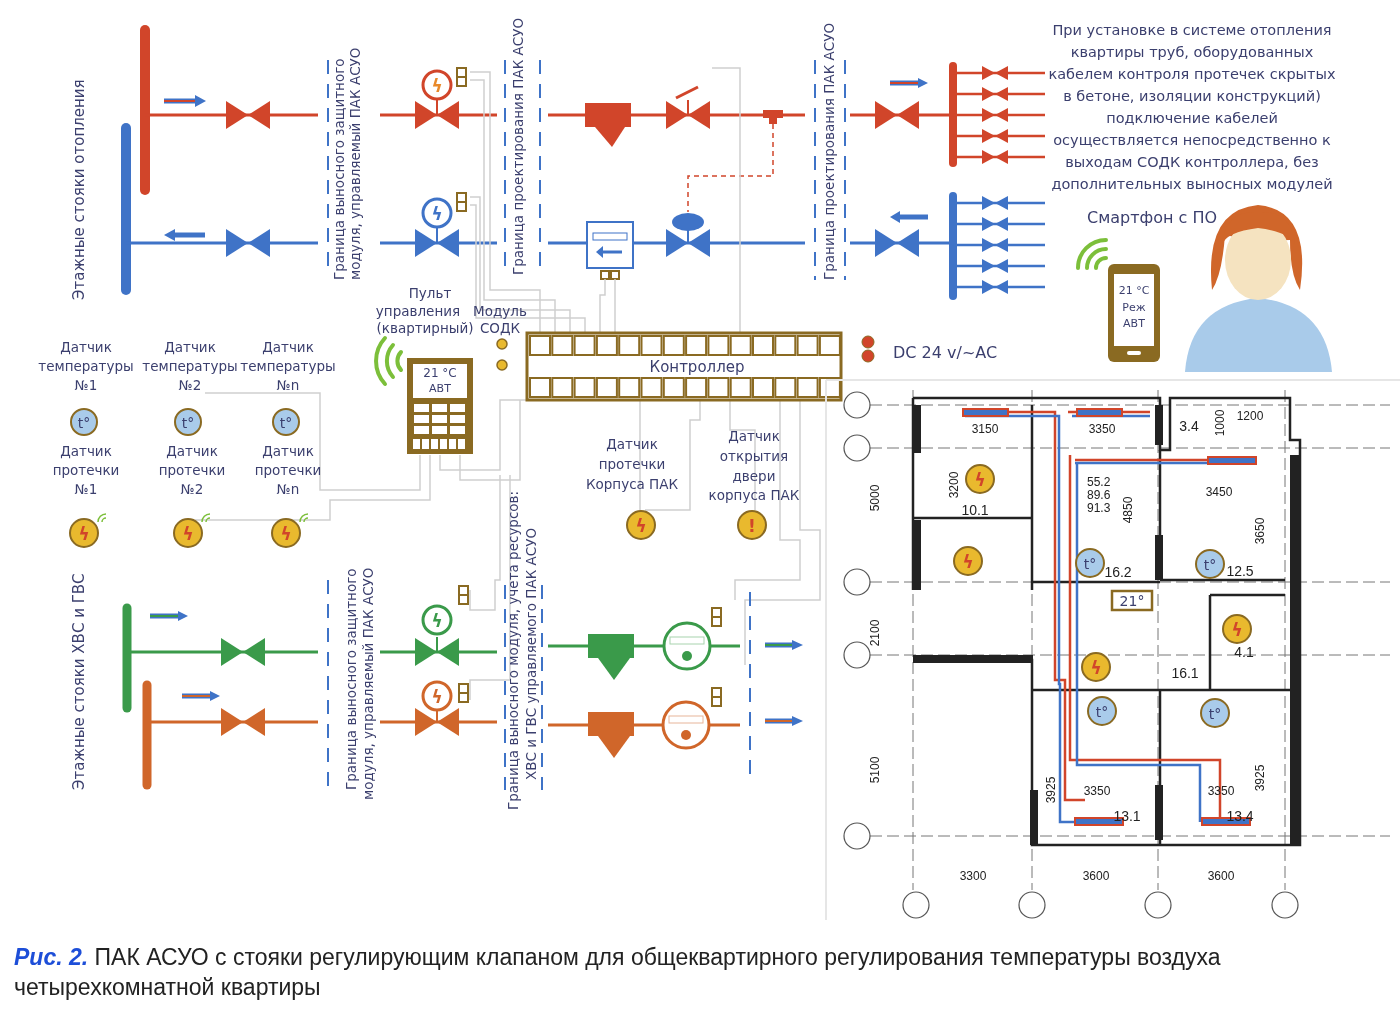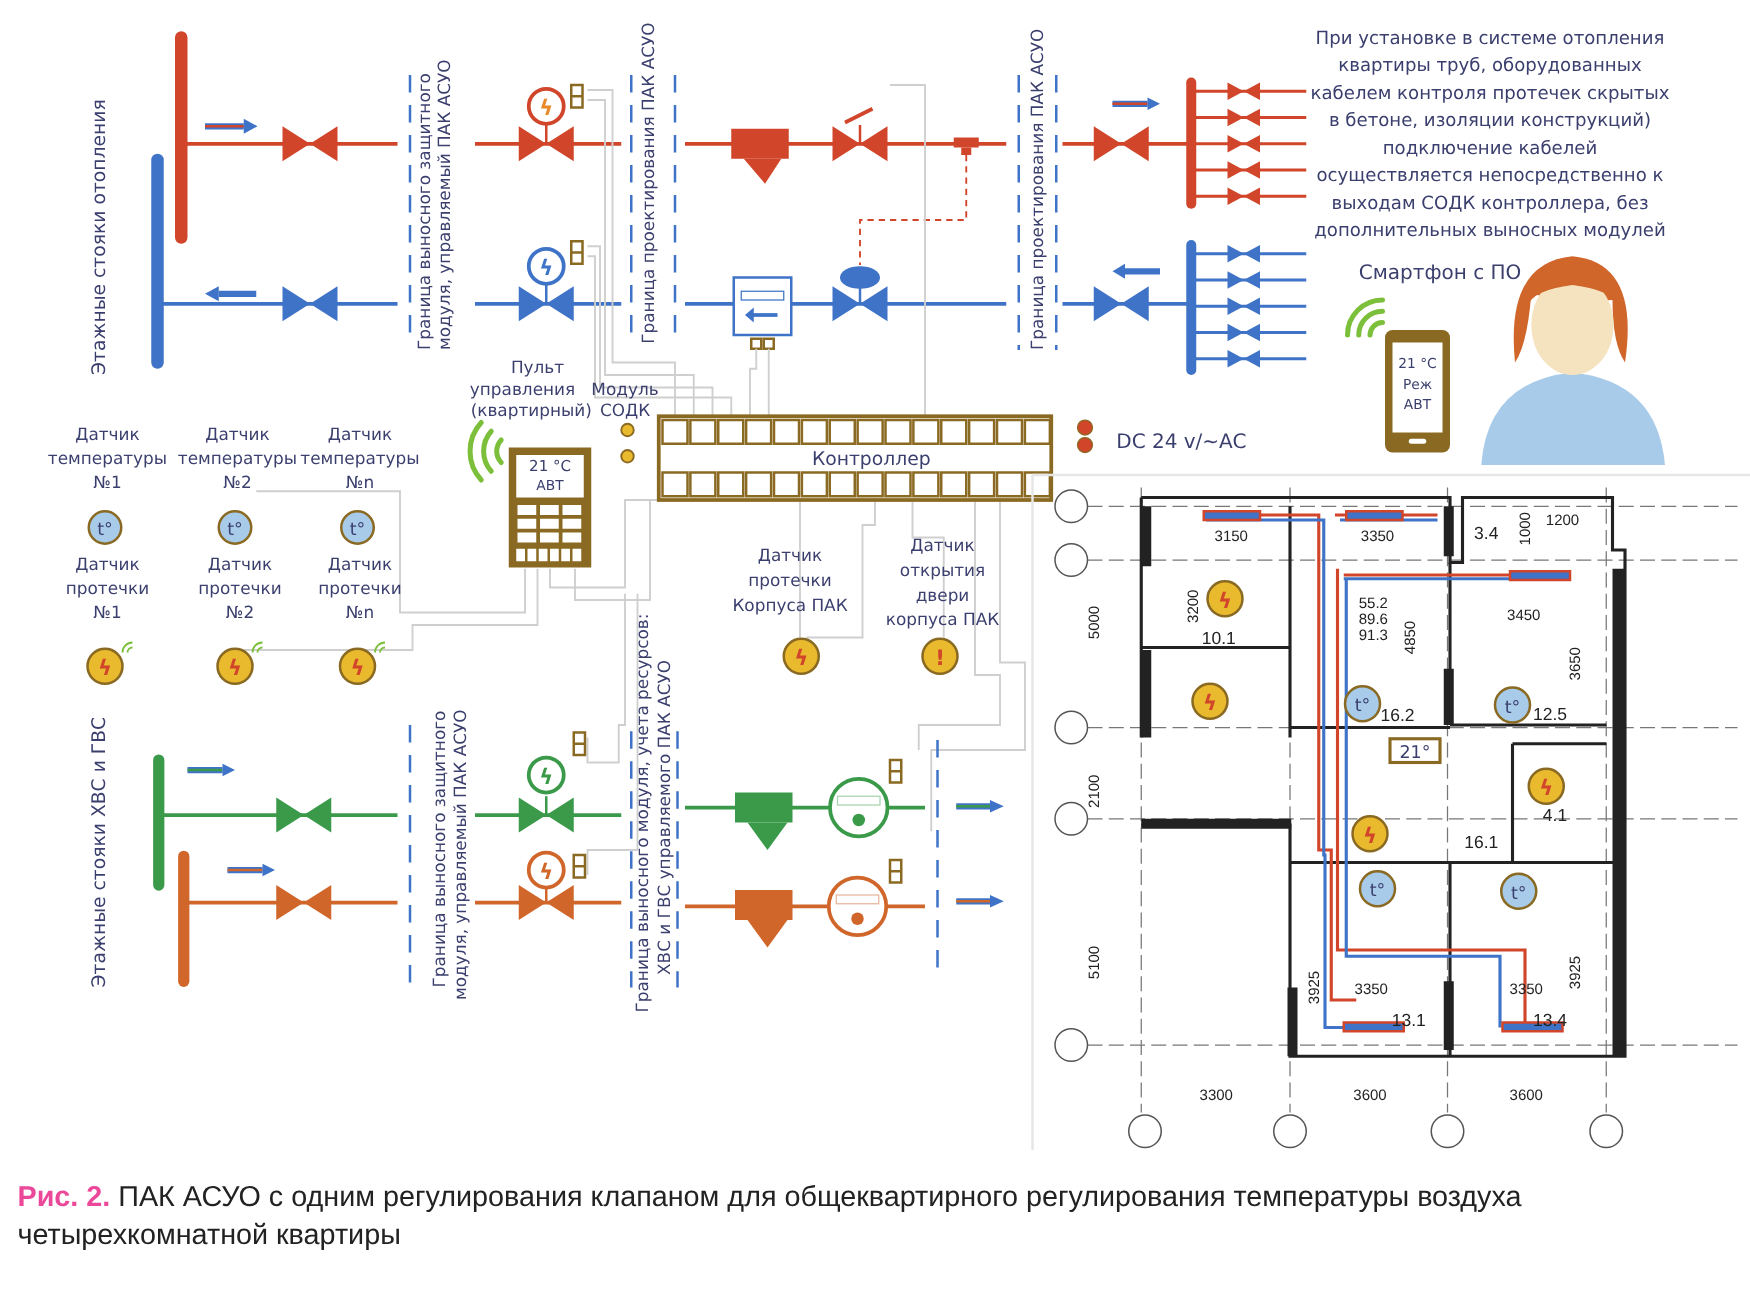--- a/index.html
+++ b/index.html
@@ -1,20 +1,20 @@
 <!DOCTYPE html>
 <html><head>
 <meta charset="utf-8">
 <style>
   html,body{margin:0;padding:0;background:#fff;}
   body{width:1400px;height:1031px;position:relative;overflow:hidden;font-family:"DejaVu Sans",sans-serif;color:#3b3f6e;}
   svg#diagram{position:absolute;left:0;top:0;}
   .lbl{font-family:"DejaVu Sans",sans-serif;fill:#3b3f6e;}
   .caption{position:absolute;left:14px;top:942px;width:1380px;font-family:"Liberation Sans",sans-serif;font-size:23px;line-height:30px;color:#222;}
-  .caption .fig{color:#ec4899;font-weight:bold;}
+  .caption .fig{color:#1d4ed8;font-weight:bold;font-style:italic;}
 </style>
 </head>
 <body>
 
 <svg id="diagram" width="1400" height="1031" viewBox="0 0 1400 1031" xmlns="http://www.w3.org/2000/svg">
   <defs>
     <g id="valve-r">
         <polygon points="-22,-14 0,0 -22,14"></polygon>
         <polygon points="22,-14 0,0 22,14"></polygon>
       </g>
@@ -606,13 +606,13 @@
           <text x="1102" y="717" text-anchor="middle" font-size="14" fill="#3b3f6e">t°</text>
         </g>
         <g>
           <circle cx="1215" cy="713" r="14" fill="#a9cbea" stroke="#8a6a22" stroke-width="2"></circle>
           <text x="1215" y="719" text-anchor="middle" font-size="14" fill="#3b3f6e">t°</text>
         </g>
       </g>
   </g>
 </svg>
 
-<div class="caption"><span class="fig">Рис. 2.</span><span> ПАК АСУО с одним регулирования клапаном для общеквартирного регулирования температуры воздуха четырехкомнатной квартиры</span></div>
+<div class="caption"><span class="fig">Рис. 2.</span><span> ПАК АСУО с стояки регулирующим клапаном для общеквартирного регулирования температуры воздуха четырехкомнатной квартиры</span></div>
 
 </body></html>

